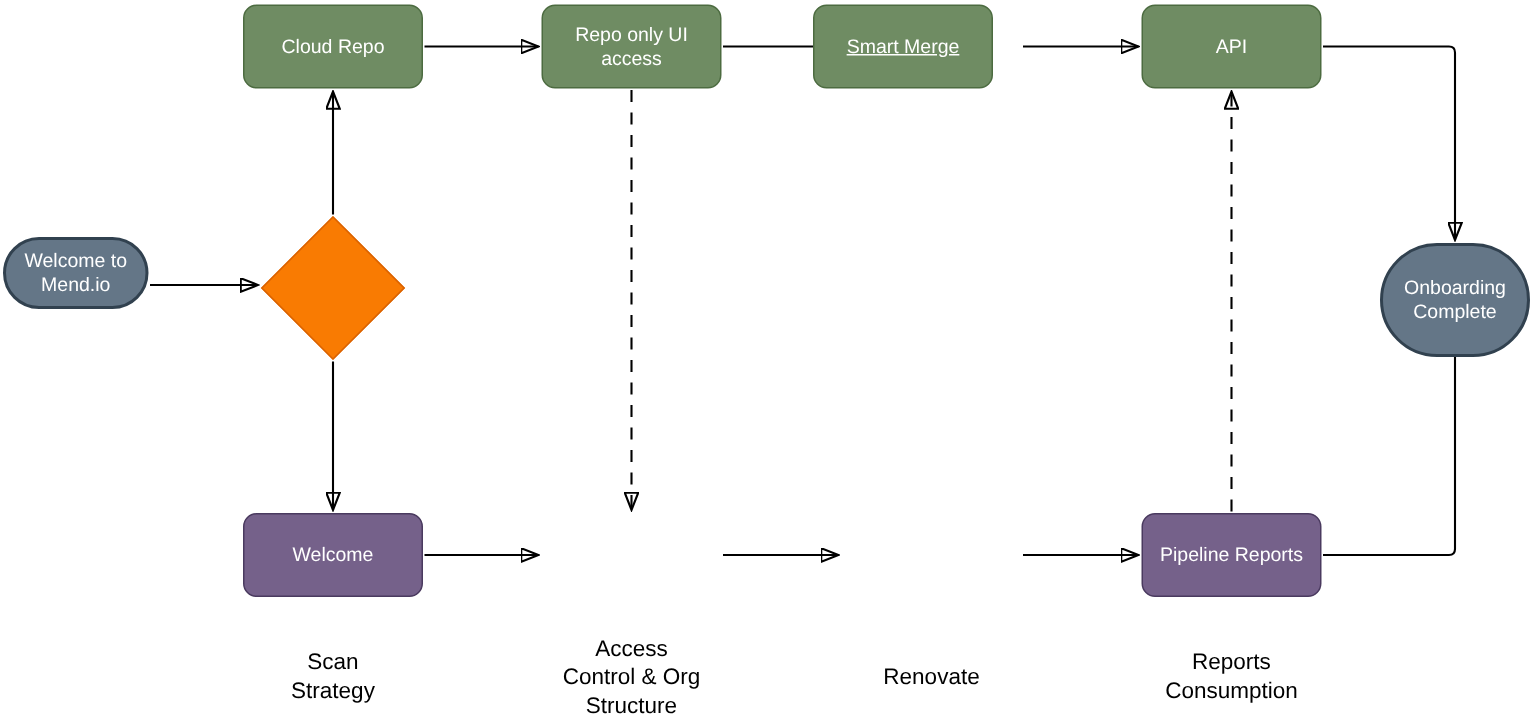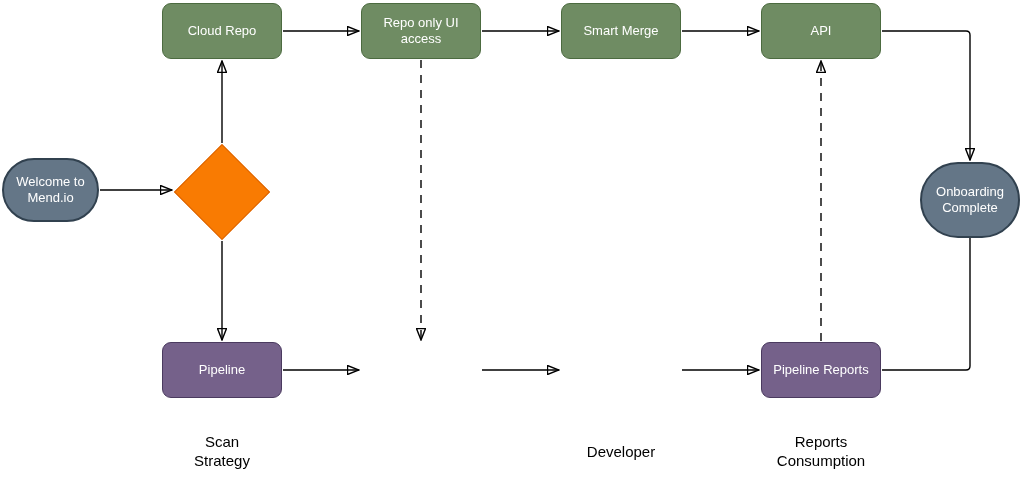--- a/index.html
+++ b/index.html
@@ -52,35 +52,38 @@
     <path d="M682 31 L759 31" marker-end="url(#arrow)"></path>
     <path d="M882 31 L966 31 Q970 31 970 35 L970 160" marker-end="url(#arrow)"></path>
     <path class="dashed" d="M421 60 L421 340" marker-end="url(#arrow)"></path>
     <path d="M283 370 L359 370" marker-end="url(#arrow)"></path>
     <path d="M482 370 L559 370" marker-end="url(#arrow)"></path>
     <path d="M682 370 L759 370" marker-end="url(#arrow)"></path>
     <path class="dashed" d="M821 341 L821 61" marker-end="url(#arrow)"></path>
     <path d="M882 370 L966 370 Q970 370 970 366 L970 223" marker-end="url(#arrow)"></path>
   </svg>
 
-  <div class="node stadium" style="left:2px;top:158px;width:97px;height:64px;">Welcome to
+  <div class="node stadium" style="left:2px;top:158px;width:97px;height:48px;">Welcome to
 Mend.io</div>
 
   <div class="diamond"></div>
 
   <div class="node rect green" style="left:162px;top:3px;">Cloud Repo</div>
   <div class="node rect green" style="left:361px;top:3px;">Repo only UI access</div>
-  <div class="node rect green" style="left:561px;top:3px;">Smart Merge</div>
+  <div class="node rect green" style="left:542px;top:3px;text-decoration:underline;">Smart Merge</div>
   <div class="node rect green" style="left:761px;top:3px;">API</div>
 
-  <div class="node rect purple" style="left:162px;top:342px;">Pipeline</div>
+  <div class="node rect purple" style="left:162px;top:342px;">Welcome</div>
   <div class="node rect purple" style="left:761px;top:342px;">Pipeline Reports</div>
 
   <div class="node stadium" style="left:920px;top:162px;width:100px;height:76px;">Onboarding
 Complete</div>
 
   <div class="section-label" style="left:137px;">Scan
 Strategy</div>
-  <div class="section-label" style="left:536px;">Developer</div>
+  <div class="section-label" style="left:336px;">Access
+Control &amp; Org
+Structure</div>
+  <div class="section-label" style="left:536px;">Renovate</div>
   <div class="section-label" style="left:736px;">Reports
 Consumption</div>
 
 </div>
 
 </body></html>

